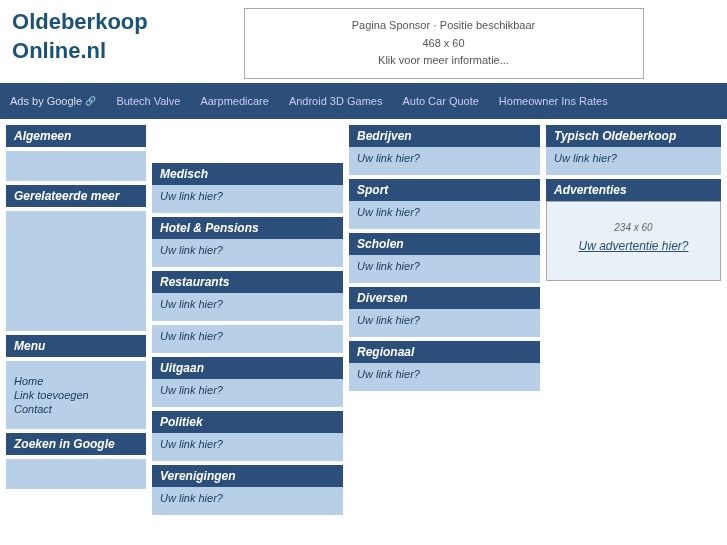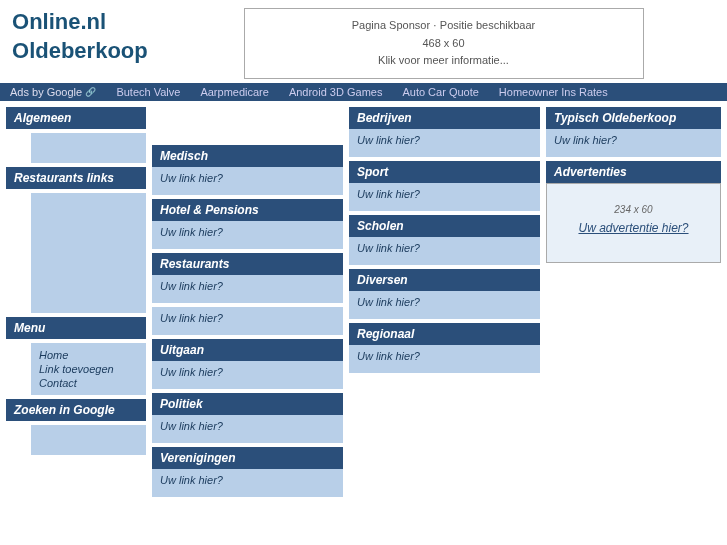--- a/index.html
+++ b/index.html
@@ -18,21 +18,21 @@
     }
 
     
     #top-row { display: flex; align-items: flex-start; padding: 8px 12px 4px 12px; }
     #logo { flex: 0 0 160px; }
     #sponsor-wrapper { flex: 1; display: flex; justify-content: center; }
 
     
     #ads-bar {
       background: #2b4f7a;
-      padding: 3px 10px;
+      padding: 12px 10px;
       display: flex;
       align-items: center;
       gap: 20px;
       color: #fff;
       font-size: 11px;
     }
     #ads-bar a { color: #cce; text-decoration: none; font-size: 11px; }
     #ads-google { display: flex; align-items: center; gap: 3px; color: #dde; font-size: 11px; }
     #ads-google .ext-icon { font-size: 9px; }
 
@@ -44,23 +44,22 @@
 
     .sidebar-section-header {
       background: #2b4f7a;
       color: #fff;
       padding: 4px 8px;
       font-size: 12px;
       font-weight: bold;
     }
     .sidebar-section-body {
       background: #b8cfe8;
-      padding: 4px 8px;
+      padding: 12px 8px;
       min-height: 30px;
-      margin-left: 25px;
     }
     .sidebar-link { color: #1a3a5c; text-decoration: none; font-size: 11px; display: block; margin: 2px 0; }
 
     
     #content-area { flex: 1; display: flex; gap: 6px; }
 
     
     #right-sidebar { flex: 0 0 175px; display: flex; flex-direction: column; gap: 4px; }
 
     .cat-header {
@@ -91,24 +90,24 @@
     }
     .ad-box .ad-size { font-size: 10px; color: #666; }
     .ad-box .ad-link { color: #2b4f7a; font-size: 12px; display: block; margin-top: 6px; }
   </style>
 </head>
 <body>
 
 <div id="top-row">
   <div id="logo">
     <div>
+      <span class="logo-o">O</span><span class="logo-text">ldeberkoop</span>
+    </div>
+    <div>
       <span class="logo-o">O</span><span class="logo-text">nline.nl</span>
-    </div>
-    <div>
-      <span class="logo-o">O</span><span class="logo-text">ldeberkoop</span>
     </div>
   </div>
   <div id="sponsor-wrapper">
     <div id="sponsor-box">
       <div>Pagina Sponsor · Positie beschikbaar</div>
       <div>468 x 60</div>
       <div>Klik voor meer informatie...</div>
     </div>
   </div>
 </div>
@@ -124,21 +123,21 @@
   <a href="#">Auto Car Quote</a>
   <a href="#">Homeowner Ins Rates</a>
 </div>
 
 <div id="main-layout">
 
   <div id="left-sidebar">
     <div class="sidebar-section-header">Algemeen</div>
     <div class="sidebar-section-body"></div>
 
-    <div class="sidebar-section-header">Restaurants links</div>
+    <div class="sidebar-section-header">Gerelateerde meer</div>
     <div class="sidebar-section-body" style="min-height:120px;"></div>
 
     <div class="sidebar-section-header">Menu</div>
     <div class="sidebar-section-body">
       <a href="#" class="sidebar-link">Home</a>
       <a href="#" class="sidebar-link">Link toevoegen</a>
       <a href="#" class="sidebar-link">Contact</a>
     </div>
 
     <div class="sidebar-section-header">Zoeken in Google</div>

